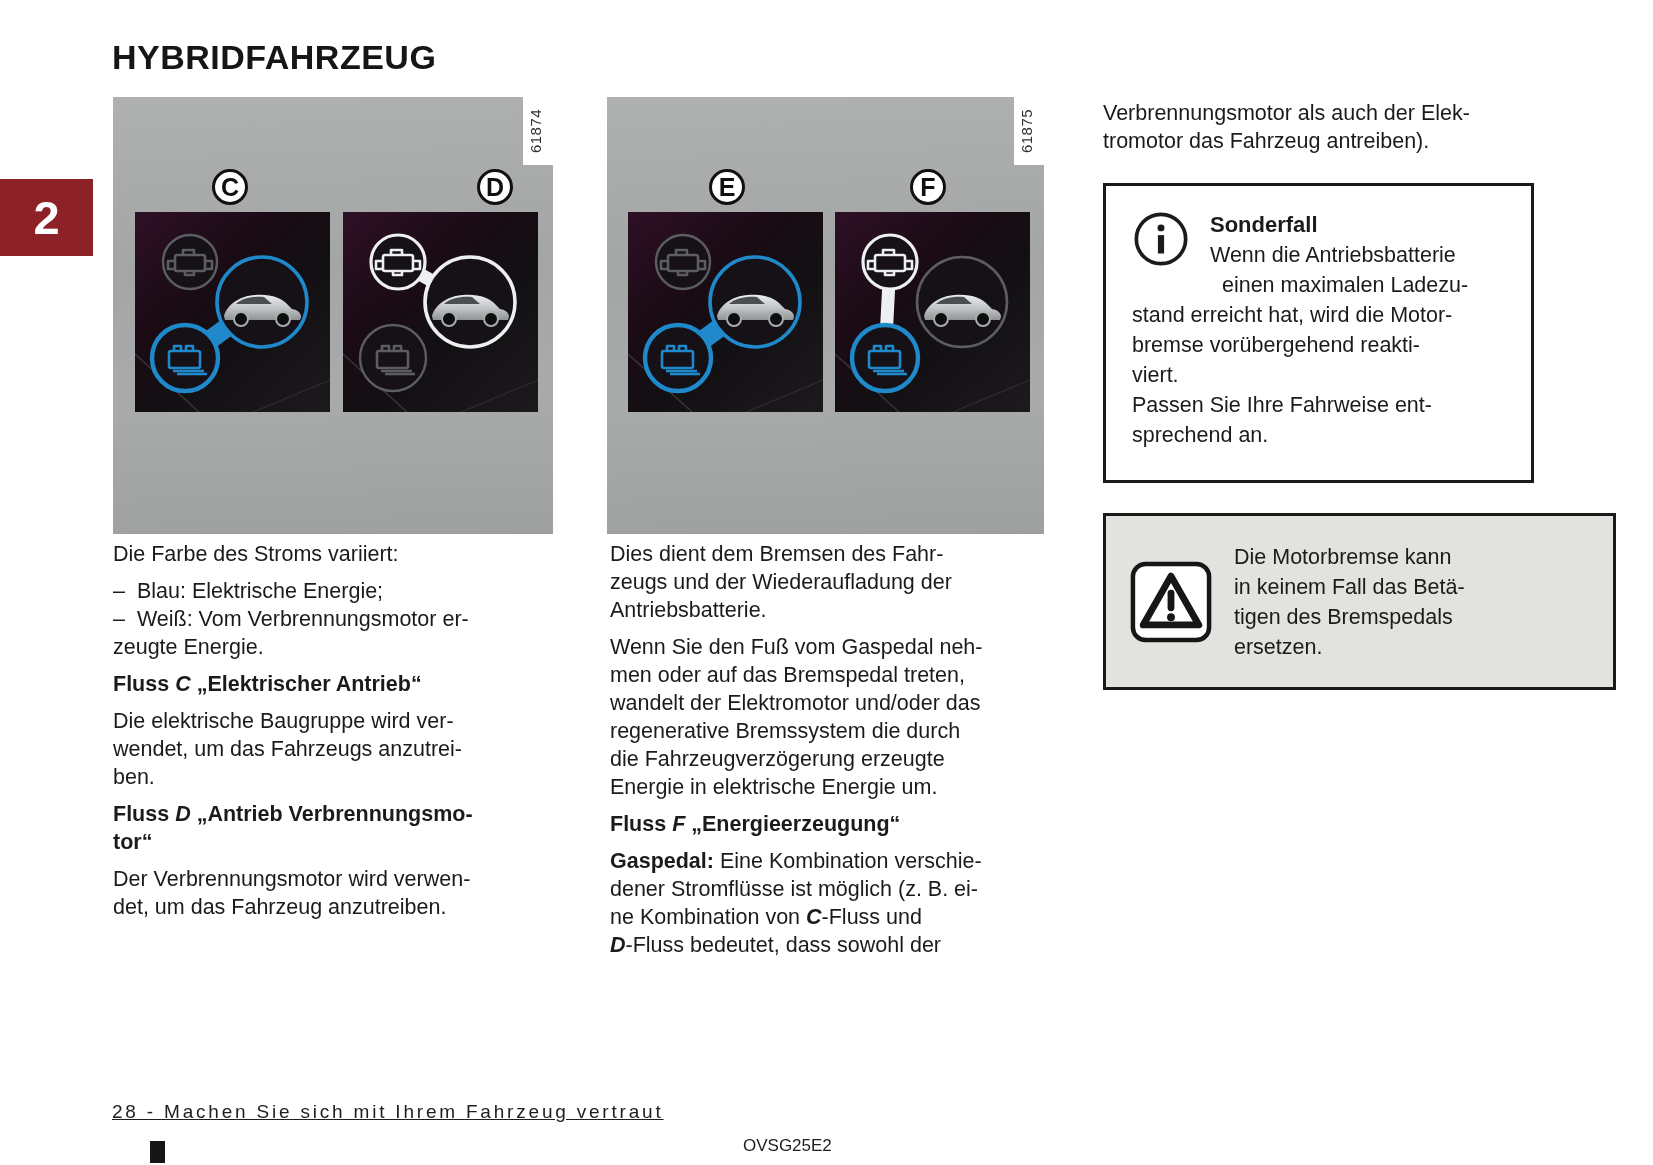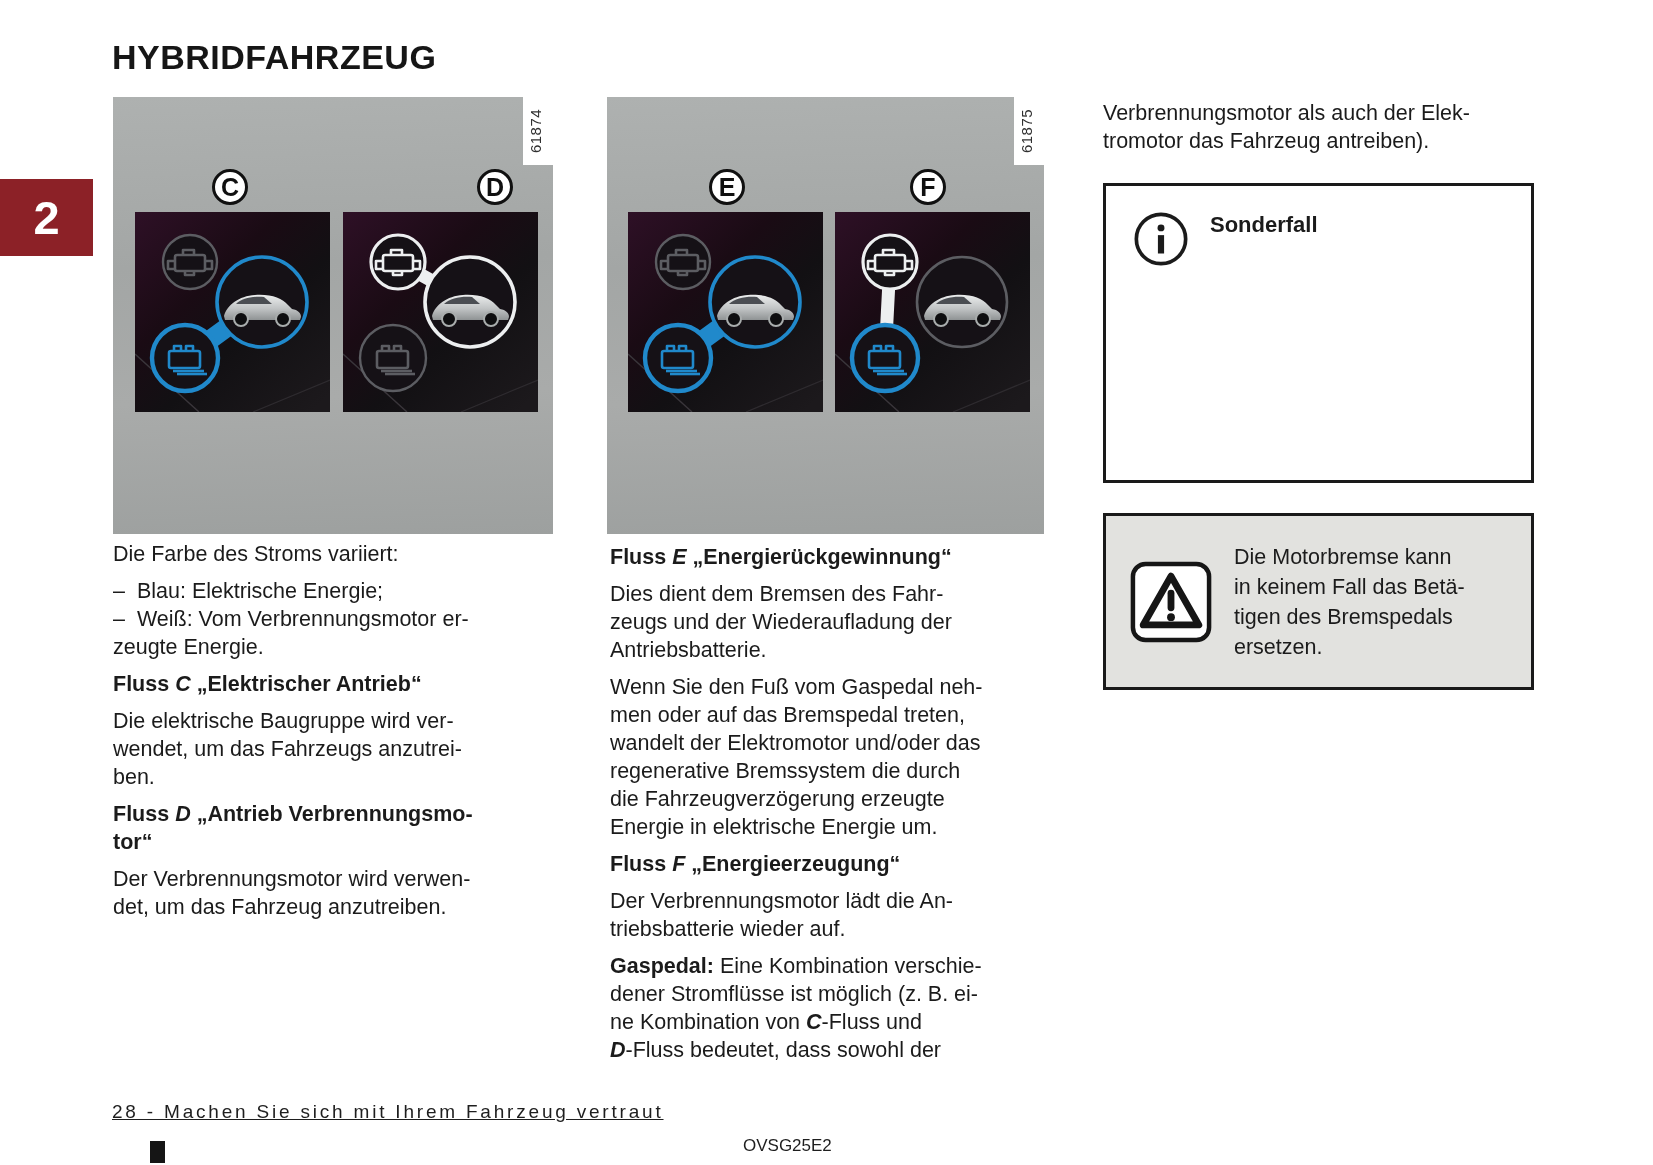--- a/index.html
+++ b/index.html
@@ -47,21 +47,21 @@
   
   .info-box{
     position:absolute;left:1103px;top:183px;width:431px;height:300px;
     border:3px solid #1a1a1a;box-sizing:border-box;padding:24px 16px 0 26px;
     font-size:21.5px;line-height:30px;
   }
   .ib-icon{float:left;width:60px;height:88px;margin-right:18px;}
   .ib-title{font-weight:bold;font-size:22px;}
   .ib-body{white-space:pre-line;}
   .warn-box{
-    position:absolute;left:1103px;top:513px;width:431px;height:177px;
+    position:absolute;left:1103px;top:513px;width:513px;height:177px;
     background:#e2e2df;border:3px solid #1a1a1a;box-sizing:border-box;
     display:flex;align-items:center;padding:0 18px 0 24px;
     font-size:21.5px;line-height:30px;
   }
   .warn-icon{flex:0 0 auto;margin-right:22px;width:82px;height:82px;}
   .warn-text{white-space:pre-line;}
   
   .footer-label{
     position:absolute;left:112px;top:1101px;font-size:19px;
     letter-spacing:2.8px;color:#1e1e1e;text-decoration:underline;
@@ -306,50 +306,54 @@
     <p class="h"><span class="b">Fluss </span><span class="bi">C</span><span class="b"> „Elektrischer Antrieb“</span></p>
     <p>Die elektrische Baugruppe wird ver-
 wendet, um das Fahrzeugs anzutrei-
 ben.</p>
     <p class="h"><span class="b">Fluss </span><span class="bi">D</span><span class="b"> „Antrieb Verbrennungsmo-</span><br><span class="b">tor“</span></p>
     <p>Der Verbrennungsmotor wird verwen-
 det, um das Fahrzeug anzutreiben.</p>
   </div>
 
   <div class="col" style="left:610px;top:540px;width:445px">
-    <p class="h"><span class="b">Fluss </span><span class="bi">E</span><span class="b"> „Energierückgewinnung“</span></p>
     <p>Dies dient dem Bremsen des Fahr-
 zeugs und der Wiederaufladung der
 Antriebsbatterie.</p>
     <p>Wenn Sie den Fuß vom Gaspedal neh-
 men oder auf das Bremspedal treten,
 wandelt der Elektromotor und/oder das
 regenerative Bremssystem die durch
 die Fahrzeugverzögerung erzeugte
 Energie in elektrische Energie um.</p>
     <p class="h"><span class="b">Fluss </span><span class="bi">F</span><span class="b"> „Energieerzeugung“</span></p>
-    <p>Der Verbrennungsmotor lädt die An-
-triebsbatterie wieder auf.</p>
     <p><span class="b">Gaspedal:</span><span> Eine Kombination verschie-</span><br><span>dener Stromflüsse ist möglich (z. B. ei-</span><br><span>ne Kombination von </span><span class="bi">C</span><span>-Fluss und</span><br><span></span><span class="bi">D</span><span>-Fluss bedeutet, dass sowohl der</span></p>
   </div>
 
   <div class="col" style="left:1103px;top:99px;width:437px">
     <p>Verbrennungsmotor als auch der Elek-
 tromotor das Fahrzeug antreiben).</p>
   </div>
 
   <div class="info-box">
     <div class="ib-icon">
       <svg viewBox="0 0 60 60" width="58" height="58" xmlns="http://www.w3.org/2000/svg">
         <circle cx="30" cy="30" r="25.5" fill="none" stroke="#1b1b1b" stroke-width="3.8"></circle>
         <circle cx="30" cy="18.5" r="3.6" fill="#1b1b1b"></circle>
         <path d="M30,26 v19" stroke="#1b1b1b" stroke-width="6.4"></path>
       </svg>
     </div>
     <div class="ib-title">Sonderfall</div>
+    <div class="ib-body">Wenn die Antriebsbatterie
+&nbsp;&nbsp;einen maximalen Ladezu-
+stand erreicht hat, wird die Motor-
+bremse vorübergehend reakti-
+viert.
+Passen Sie Ihre Fahrweise ent-
+sprechend an.</div>
   </div>
 
   <div class="warn-box">
     <div class="warn-icon">
       <svg viewBox="0 0 84 84" width="82" height="82" xmlns="http://www.w3.org/2000/svg">
         <rect x="3" y="3" width="78" height="78" rx="13" fill="#ffffff" stroke="#161616" stroke-width="4.6"></rect>
         <path d="M42,15.5 L70.5,65.5 L13.5,65.5 Z" fill="none" stroke="#161616" stroke-width="7" stroke-linejoin="round"></path>
         <path d="M42,33 v15" stroke="#161616" stroke-width="7" stroke-linecap="round"></path>
         <circle cx="42" cy="57.5" r="4" fill="#161616"></circle>
       </svg>

